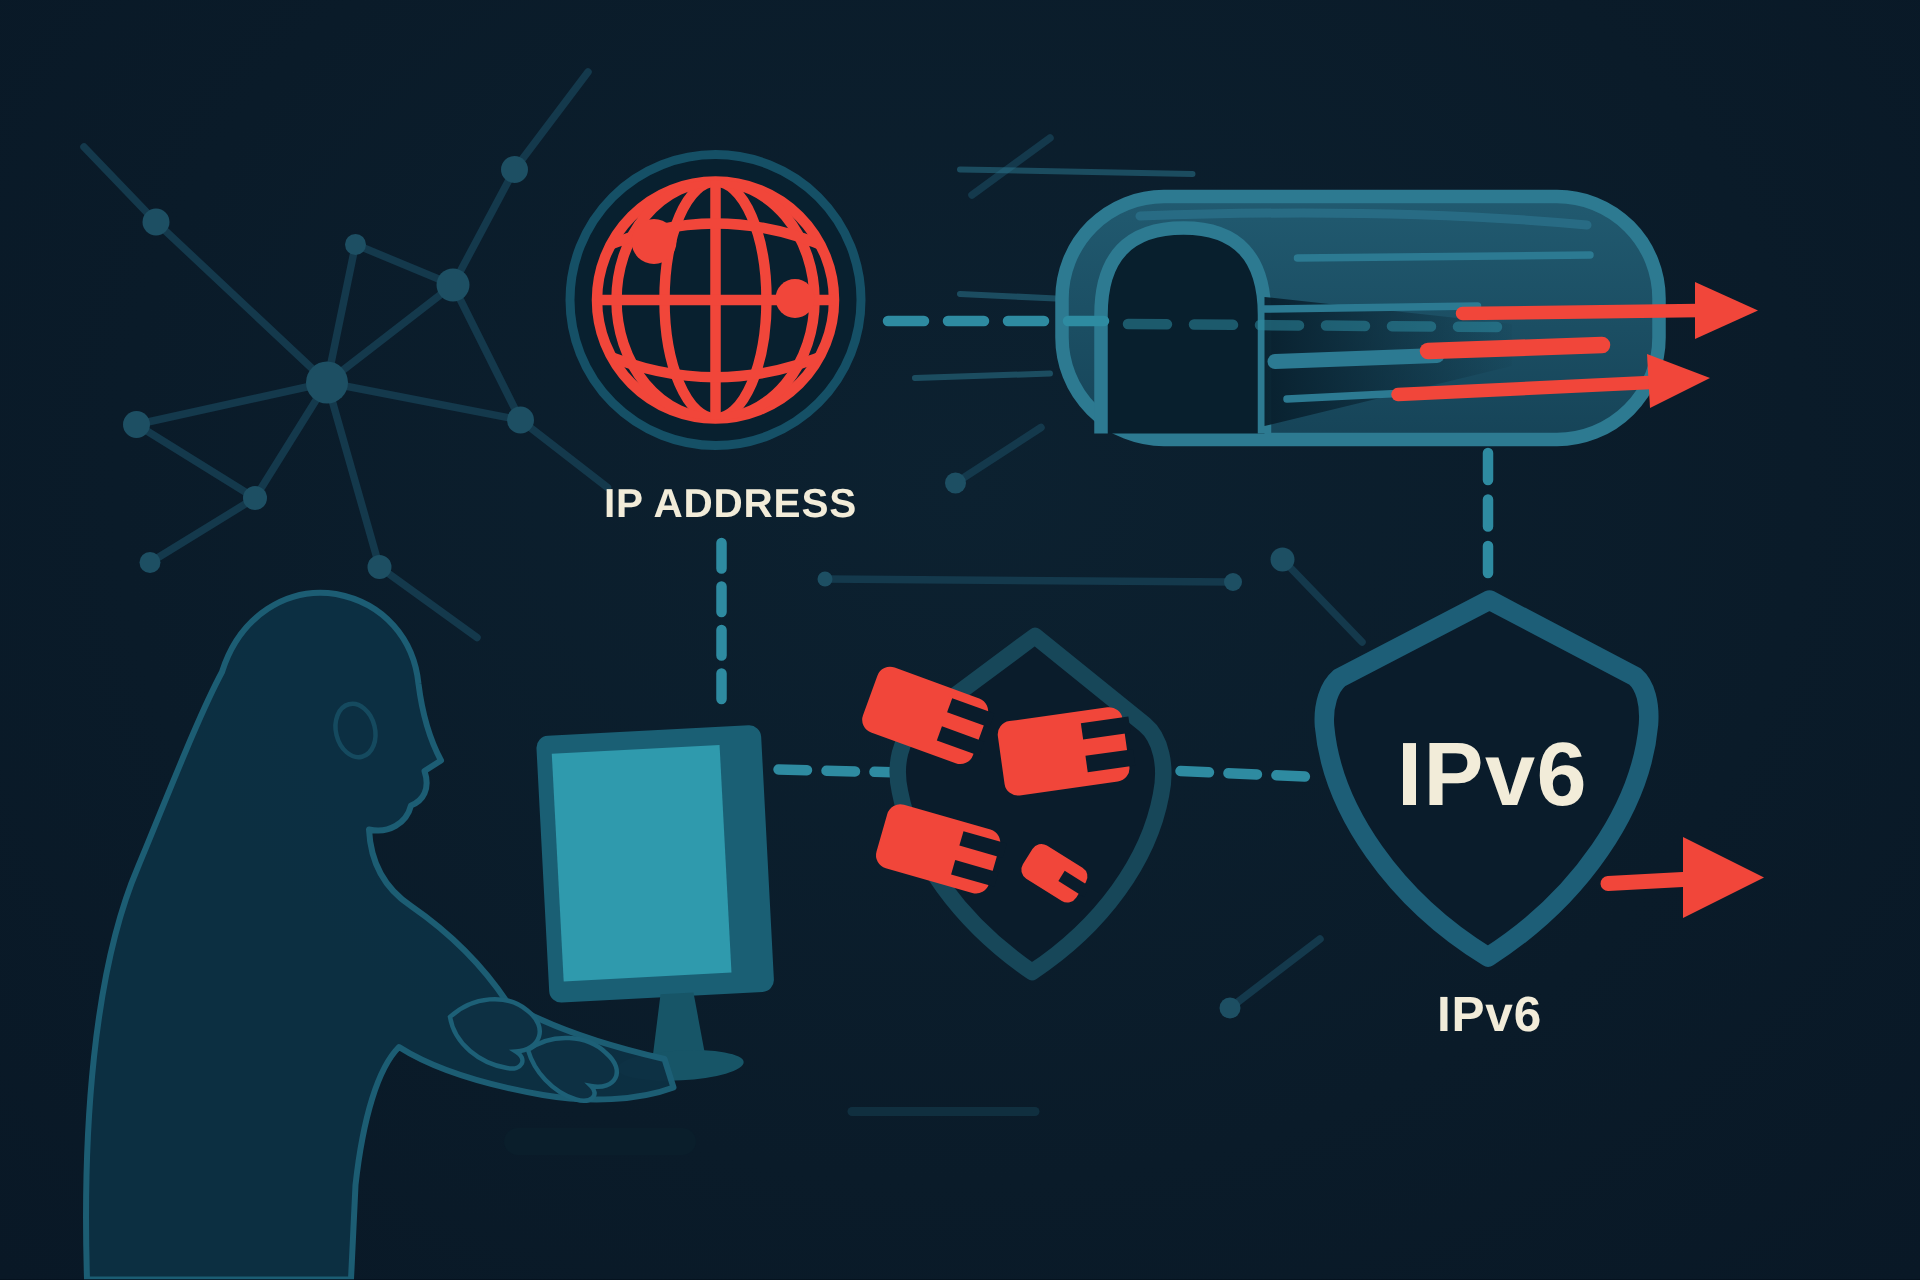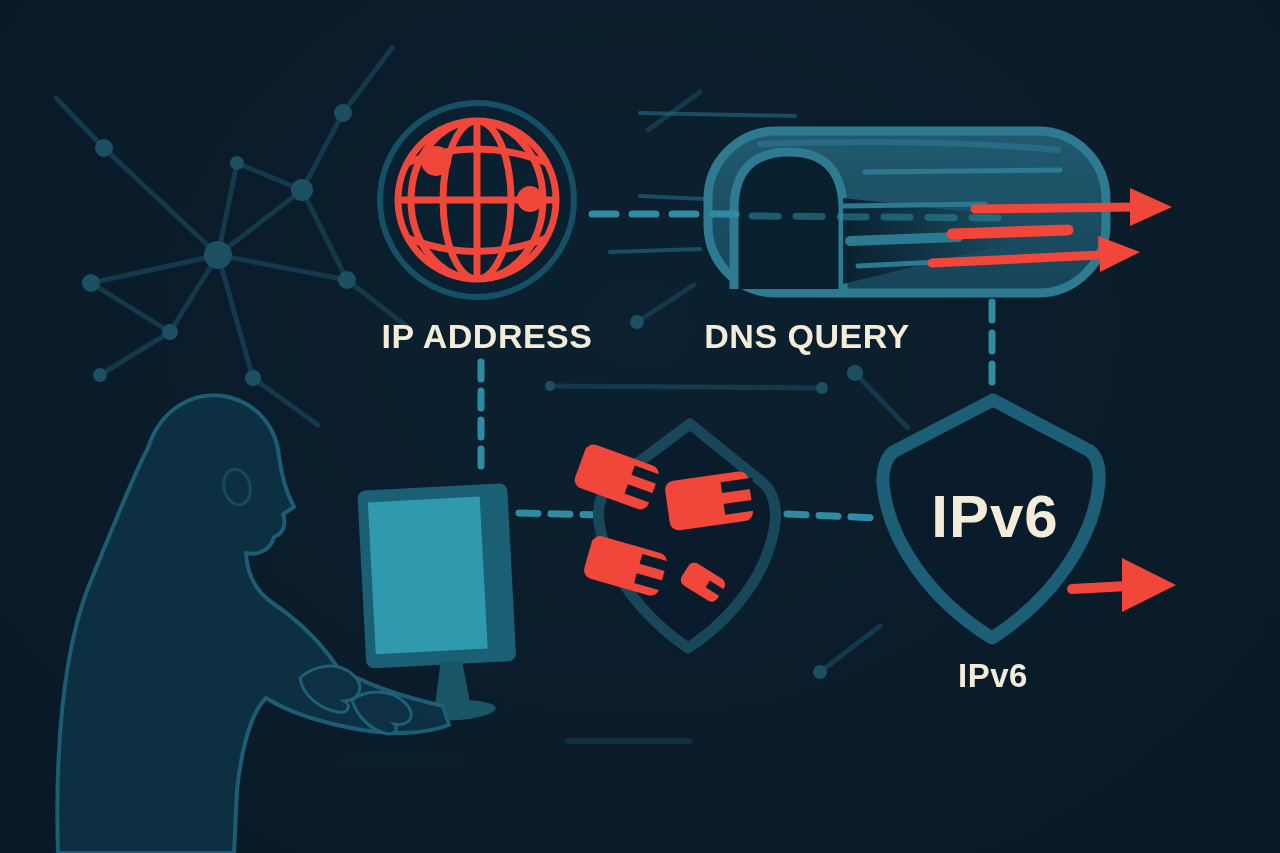--- a/index.html
+++ b/index.html
@@ -23,21 +23,21 @@
   .gridred{stroke:var(--red);stroke-width:7;fill:none;stroke-linecap:round;}
   .speed{stroke:var(--speed);stroke-linecap:round;fill:none;}
   .redline{stroke:var(--red);stroke-linecap:round;fill:none;}
   .redfill{fill:var(--red);}
   .frag{fill:var(--red);}
   .notch{fill:var(--bg_deep);}
   .lbl{
     position:absolute;color:var(--cream);font-weight:700;white-space:nowrap;
     transform:translate(-50%,-50%);letter-spacing:.5px;
   }
-  #lbl-ip{left:487px;top:336px;font-size:34px;}
+  #lbl-ip{left:487px;top:336px;font-size:27px;}
   #lbl-dns{left:807px;top:336px;font-size:34px;}
   #lbl-webrtc{left:689px;top:675px;font-size:33px;}
   #lbl-ipv6{left:993px;top:676px;font-size:33px;}
   #shield-ipv6-text{left:995px;top:516px;font-size:60px;letter-spacing:1px;}
 </style>
 </head>
 <body>
 
 <div id="canvas">
   <svg id="art" width="1280" height="853" viewBox="0 0 1280 853">
@@ -198,16 +198,15 @@
                C252,712 242,745 237,790 L234,853 Z" fill="var(--sil)" stroke="var(--sil_line)" stroke-width="4" stroke-linejoin="round" opacity="0.96"></path>
       <path d="M300,678 C315,664 338,662 352,674 C366,685 360,700 344,701
                C352,706 348,714 338,712 C320,709 303,696 300,678 Z" fill="var(--sil)" stroke="var(--sil_line)" stroke-width="3"></path>
       <path d="M352,700 C368,688 392,690 404,702 C418,714 410,727 394,724
                C400,730 394,736 384,733 C368,728 356,714 352,700 Z" fill="var(--sil)" stroke="var(--sil_line)" stroke-width="3"></path>
       <ellipse cx="237" cy="487" rx="13" ry="18" fill="none" stroke="#154a5f" stroke-width="3" transform="rotate(-14 237 487)"></ellipse>
     </g>
   </svg>
 
   <div class="lbl" id="lbl-ip">IP ADDRESS</div>
-  <div class="lbl" id="lbl-dns">DNS QUERY</div>
   <div class="lbl" id="lbl-ipv6">IPv6</div>
   <div class="lbl" id="shield-ipv6-text">IPv6</div>
 </div>
 
 </body></html>

